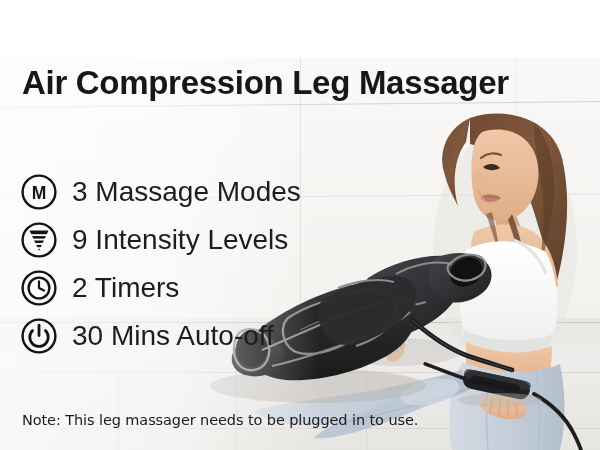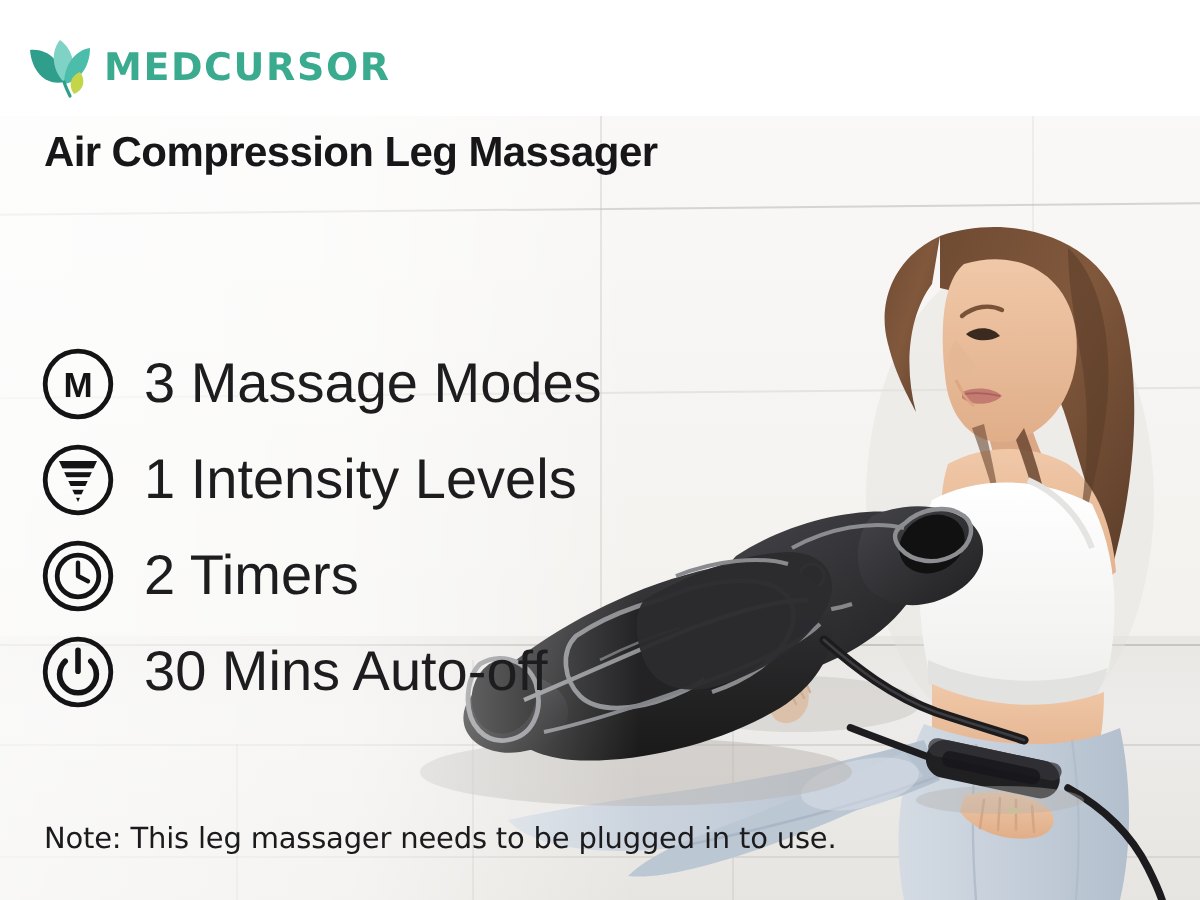--- a/index.html
+++ b/index.html
@@ -101,21 +101,21 @@
     color: #3aab8f;
     line-height: 1;
   }
 
   
   .title {
     position: absolute;
     left: 22px; top: 65px;
     width: 560px;
     font-family: "Liberation Sans", sans-serif;
-    font-size: 21px;
+    font-size: 33px;
     font-weight: 700;
     color: #17171a;
     letter-spacing: -0.3px;
     line-height: 1.1;
     white-space: nowrap;
   }
 
   
   .features {
     position: absolute;
@@ -314,35 +314,20 @@
       <path d="M534 394 C552 404 566 418 574 434 C578 442 580 447 581 450" stroke="#1c1c1e" stroke-width="3.8" fill="none" stroke-linecap="round"></path>
 
       <ellipse cx="500" cy="400" rx="42" ry="7" fill="#b5b2ad" opacity="0.4"></ellipse>
     </svg>
 
     <div class="text-wash"></div>
   </div>
 
   <div class="header-band"></div>
 
-  <div class="logo-row">
-    <svg class="logo-mark" viewBox="0 0 36 32">
-
-      <path d="M3 7 C11 6 19 12 20 23 C12 25 4 19 3 7 Z" fill="#2f9e8a"></path>
-
-      <path d="M18 2 C25 7 27 17 21 24 C14 18 13 8 18 2 Z" fill="#7fd3c6"></path>
-
-      <path d="M33 6 C33 16 27 23 20 24 C20 14 26 7 33 6 Z" fill="#4cbcab"></path>
-
-      <path d="M28 18 C31 22 30 27 25 29 C22 25 23 20 28 18 Z" fill="#c3d64a"></path>
-
-      <path d="M20 23 C21 26 22 28 23 30" stroke="#2f9e8a" stroke-width="1.6" fill="none" stroke-linecap="round"></path>
-    </svg>
-    <span class="logo-text">MEDCURSOR</span>
-  </div>
 
   <div class="title">Air Compression Leg Massager</div>
 
   <div class="features">
 
     <div class="feature">
       <svg class="feature-icon" viewBox="0 0 38 38">
         <circle cx="19" cy="19" r="16.4" fill="none" stroke="#141416" stroke-width="2.4"></circle>
         <text x="19" y="25.6" text-anchor="middle" font-family="'Liberation Sans', sans-serif" font-size="17.5" font-weight="700" fill="#141416">M</text>
       </svg>
@@ -353,21 +338,21 @@
       <svg class="feature-icon" viewBox="0 0 38 38">
         <circle cx="19" cy="19" r="16.4" fill="none" stroke="#141416" stroke-width="2.4"></circle>
 
         <path d="M9.5 9.5 L28.5 9.5 L19 30 Z" fill="#141416"></path>
 
         <rect x="9" y="13.2" width="20" height="1.9" fill="#fbfafa"></rect>
         <rect x="11" y="17.6" width="16" height="1.9" fill="#fbfafa"></rect>
         <rect x="13" y="22.0" width="12" height="1.9" fill="#fbfafa"></rect>
         <rect x="15" y="26.2" width="8" height="1.7" fill="#fbfafa"></rect>
       </svg>
-      <span class="feature-label">1 Intensity Levels</span>
+      <span class="feature-label">9 Intensity Levels</span>
     </div>
 
     <div class="feature">
       <svg class="feature-icon" viewBox="0 0 38 38">
         <circle cx="19" cy="19" r="16.4" fill="none" stroke="#141416" stroke-width="2.4"></circle>
         <circle cx="19" cy="19" r="10.4" fill="none" stroke="#141416" stroke-width="2.4"></circle>
         <path d="M19 12.4 L19 19 L24 21.6" fill="none" stroke="#141416" stroke-width="2.2" stroke-linecap="round" stroke-linejoin="round"></path>
       </svg>
       <span class="feature-label">2 Timers</span>
     </div>

